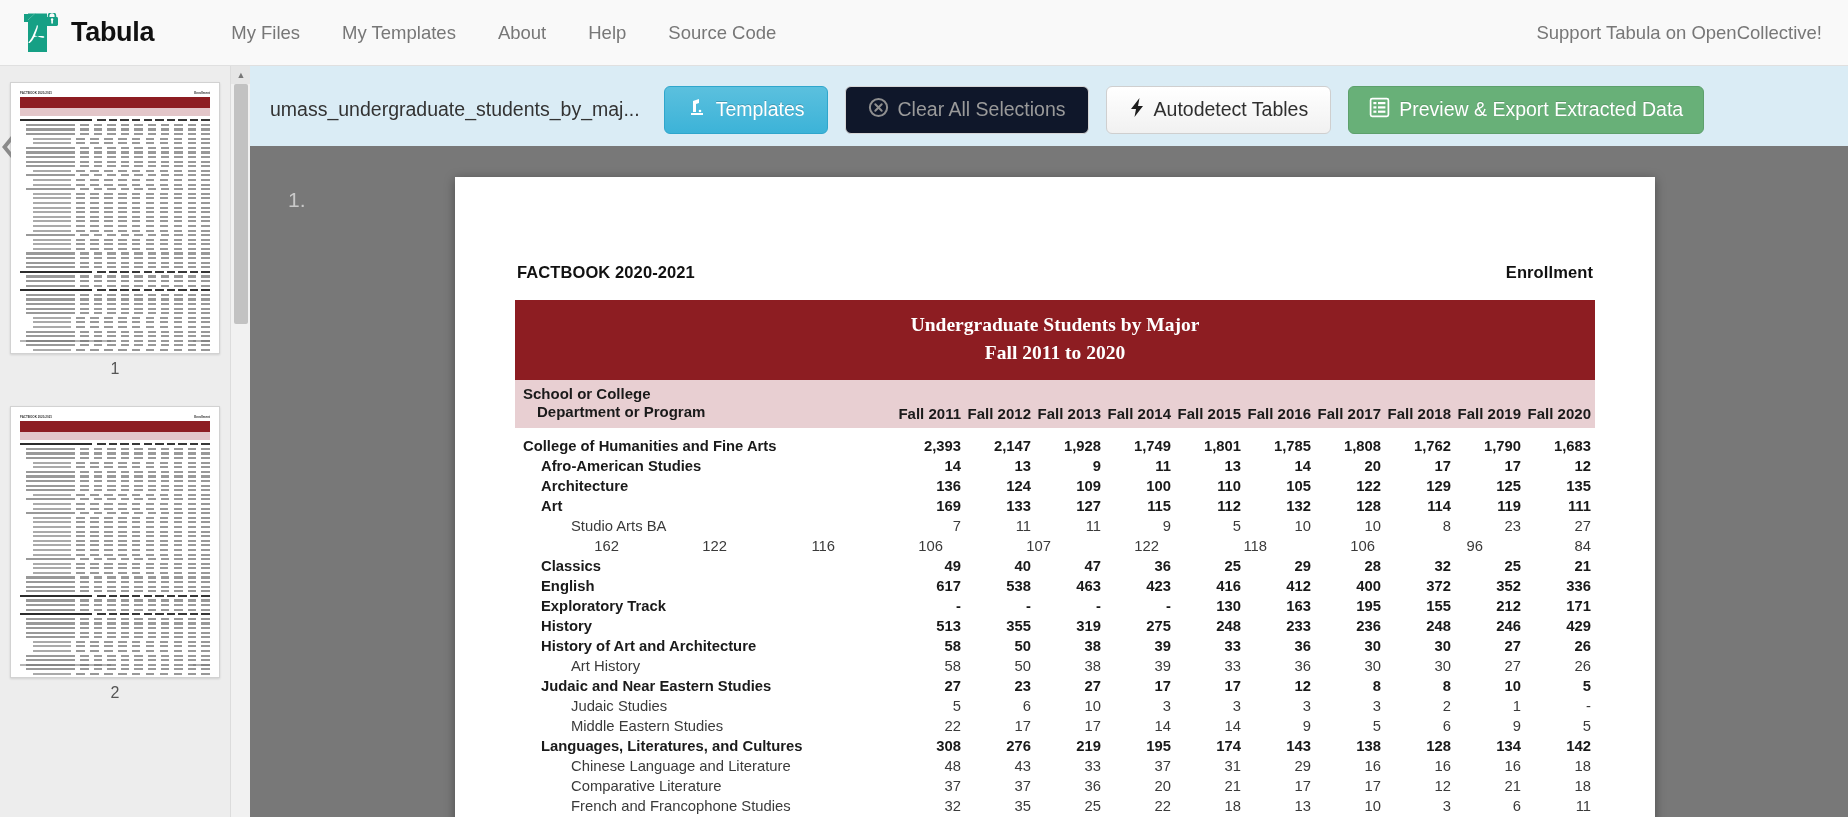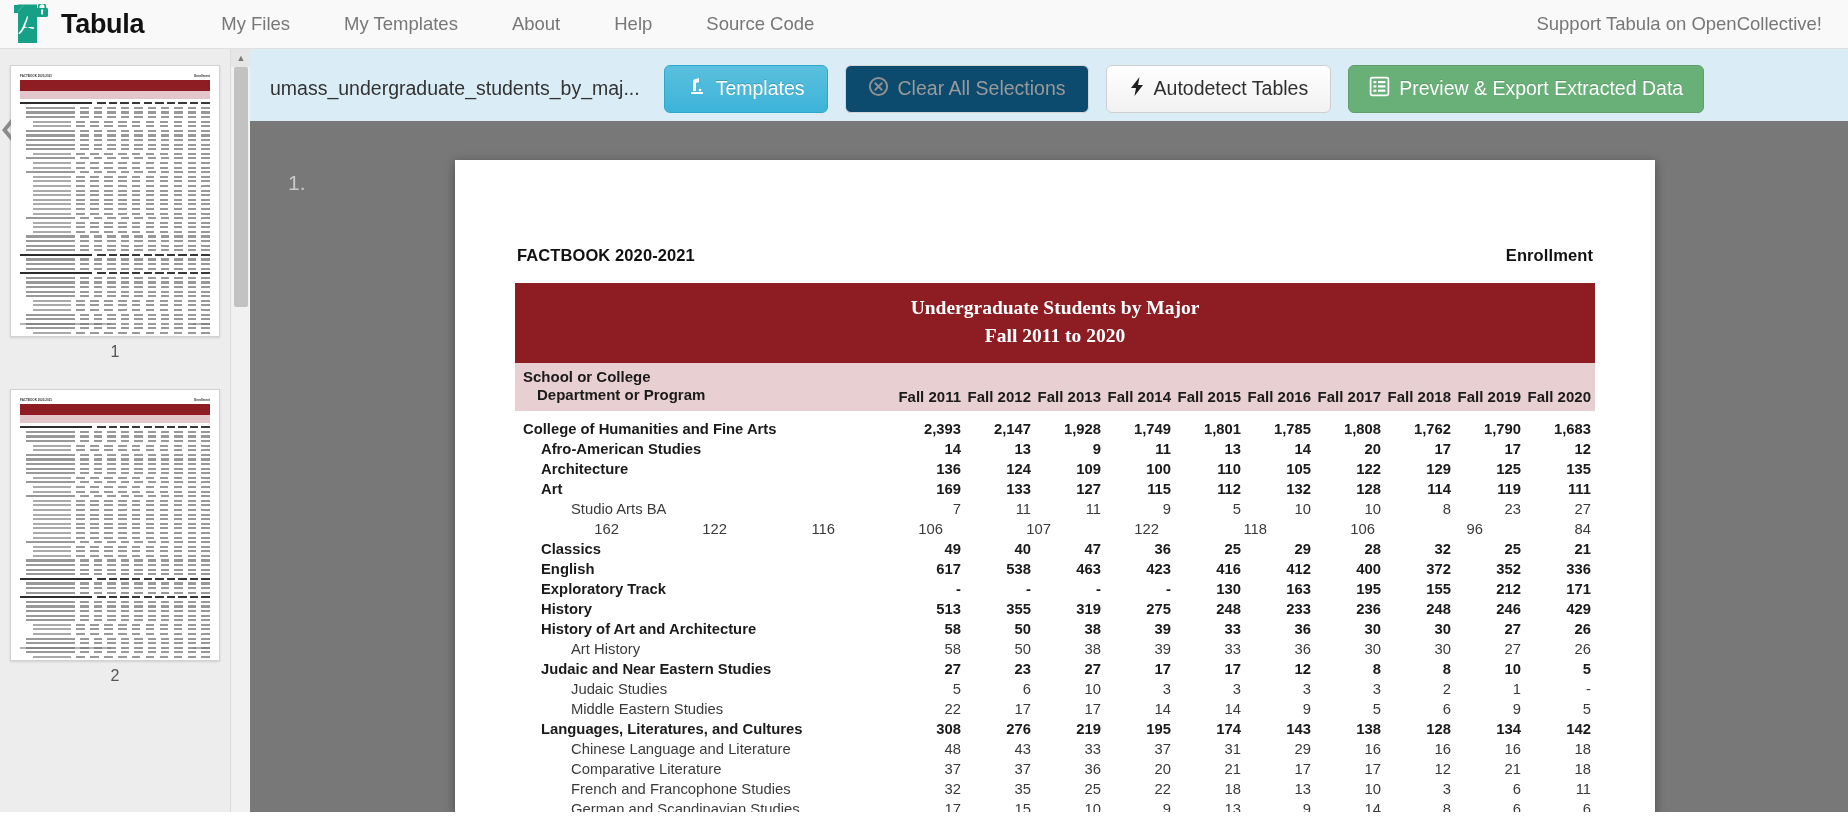--- a/index.html
+++ b/index.html
@@ -5,39 +5,39 @@
   * { box-sizing: border-box; margin: 0; padding: 0; }
   html, body {
     width: 1848px; height: 817px;
     overflow: hidden;
     font-family: "Liberation Sans", sans-serif;
     background: #ffffff;
   }
 
   
   .navbar {
-    height: 49px;
+    height: 66px;
     background: #f9f9f9;
     border-bottom: 1px solid #e0e0e0;
     display: flex;
     align-items: center;
-    padding: 0 26px 0 12px;
+    padding: 0 26px 0 22px;
     position: relative;
     z-index: 30;
   }
   .brand {
     display: flex; align-items: center; gap: 11px;
     margin-right: 56px;
   }
   .brand-logo { width: 38px; height: 40px; display: block; }
   .brand-name {
     font-size: 27px; font-weight: bold; color: #111;
     letter-spacing: -0.3px;
   }
-  .nav-links { display: flex; align-items: center; gap: 12px; }
+  .nav-links { display: flex; align-items: center; gap: 0; }
   .nav-link {
     font-size: 18.5px; color: #777;
     padding: 6px 21px; text-decoration: none; cursor: pointer;
     white-space: nowrap;
   }
   .nav-right { margin-left: auto; }
   .nav-support {
     font-size: 18.5px; color: #777; text-decoration: none; cursor: pointer;
     white-space: nowrap;
   }
@@ -127,21 +127,21 @@
   }
 
   
   .mainpane {
     flex: 1 1 auto;
     position: relative;
     overflow: hidden;
     background: #787878;
   }
   .actionbar {
-    height: 72px;
+    height: 80px;
     background: #daecf5;
     display: flex;
     align-items: center;
     padding: 7px 0 0 20px;
     gap: 0;
   }
   .filename {
     font-size: 19.5px; color: #333;
     white-space: nowrap;
     margin-right: 24px;
@@ -159,21 +159,21 @@
     white-space: nowrap;
     margin-right: 17px;
   }
   .btn svg, .btn .gl { flex: 0 0 auto; }
   .btn-templates {
     background: linear-gradient(#5bc0de, #3cb3d8);
     border-color: #2fa6cc; color: #fff;
     text-shadow: 0 -1px 0 rgba(0,0,0,.18);
   }
   .btn-clear {
-    background: #0c4a6e; border-color: #d6d6d6; color: #9a9a9a;
+    background: #0f172a; border-color: #d6d6d6; color: #9a9a9a;
     cursor: default;
   }
   .btn-autodetect {
     background: linear-gradient(#ffffff, #f1f1f1);
     border-color: #cfcfcf; color: #2f2f2f;
   }
   .btn-preview {
     background: #68b078; border-color: #5da06c; color: #fff;
     margin-right: 0; padding: 0 20px;
     text-shadow: 0 -1px 0 rgba(0,0,0,.12);

